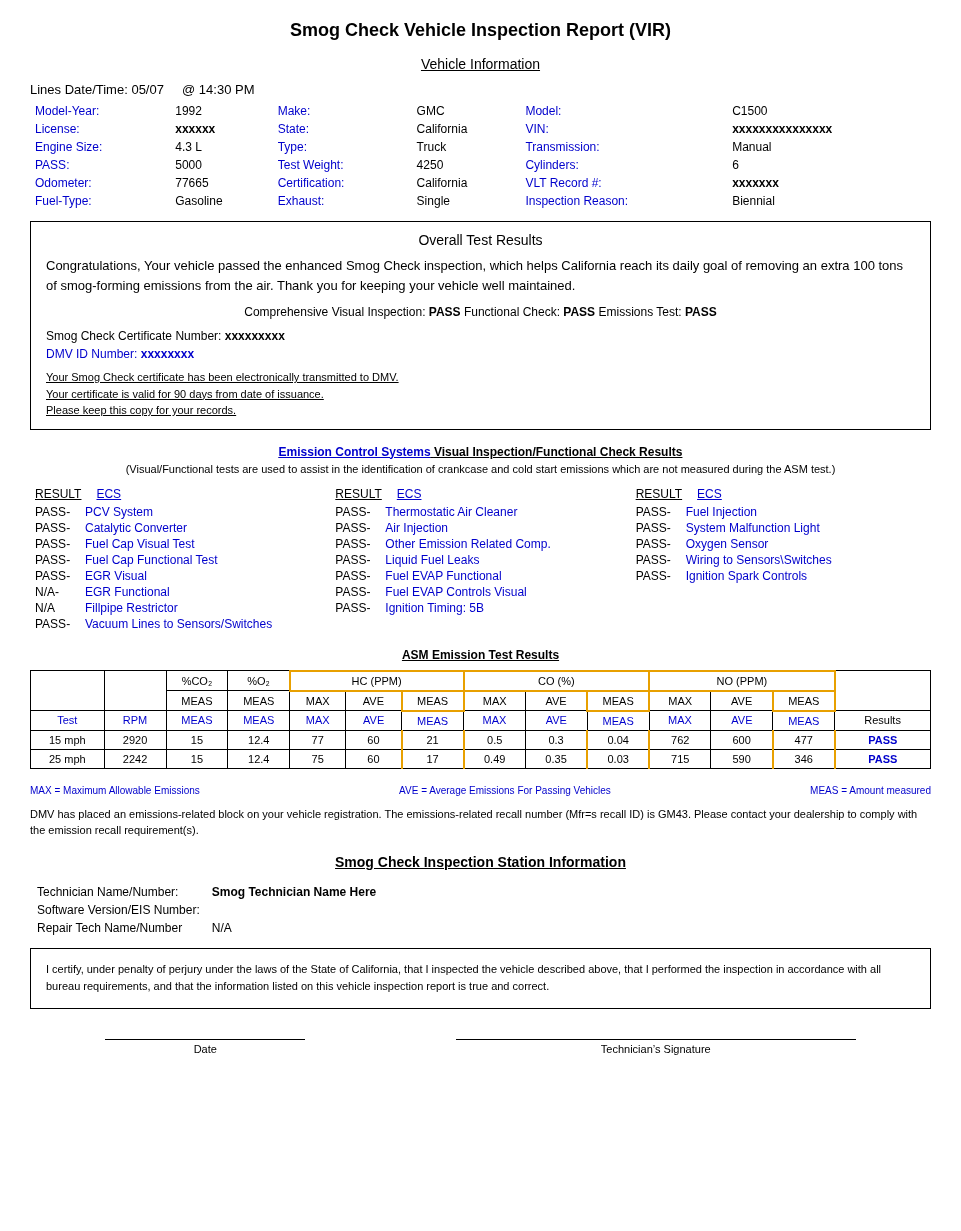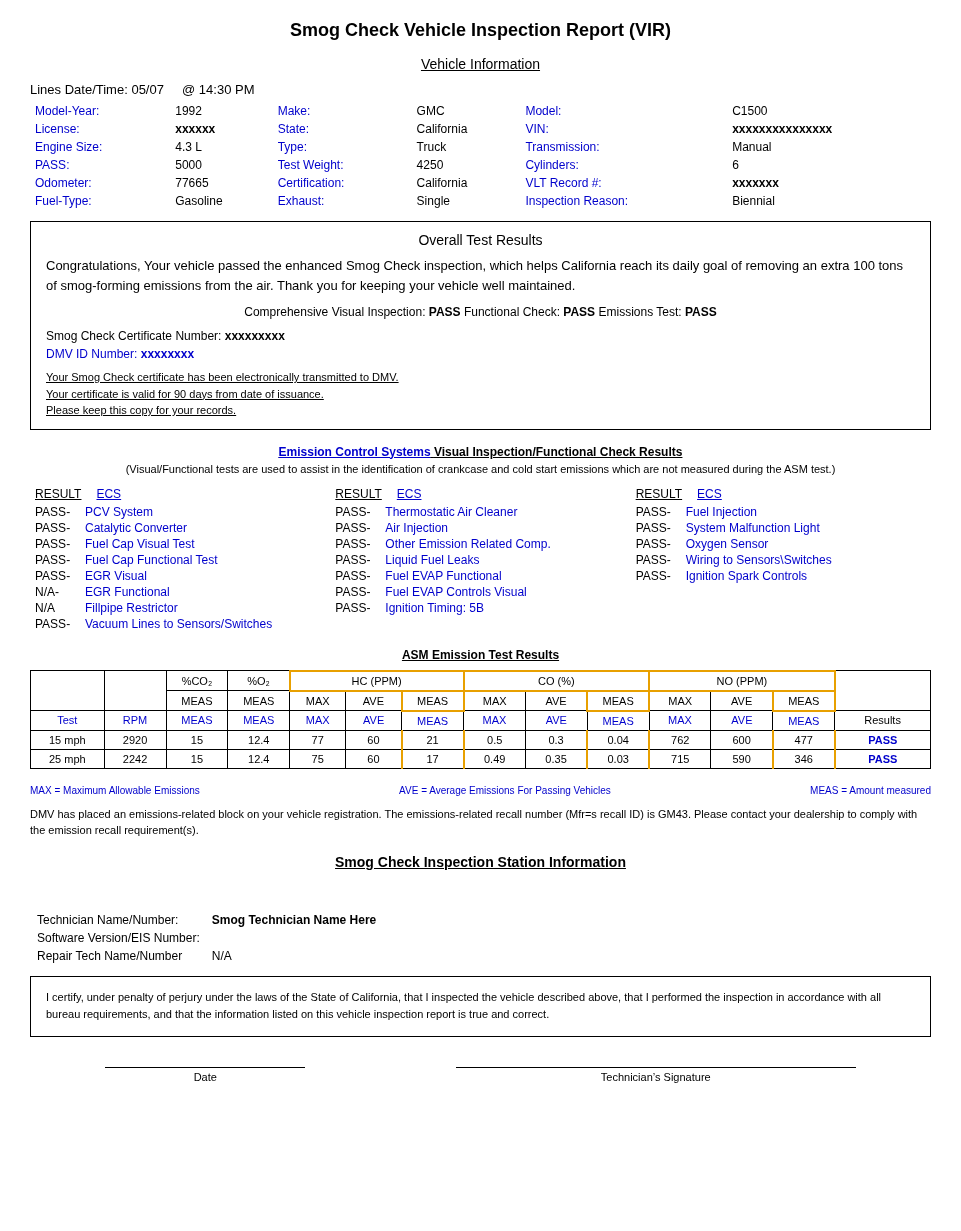--- a/index.html
+++ b/index.html
@@ -141,21 +141,21 @@
       font-weight: bold;
       text-decoration: underline;
       margin-bottom: 12px;
     }
     .station-info-layout {
       display: flex;
       justify-content: space-between;
       margin-bottom: 10px;
     }
     .station-left { font-size: 12px; }
-    .station-right { font-size: 12px; margin-top: 28px; }
+    .station-right { font-size: 12px; }
     .station-right table td { padding: 1px 5px; vertical-align: top; }
     .cert-box {
       border: 1px solid #000;
       padding: 12px 15px;
       font-size: 11px;
       margin-bottom: 20px;
       line-height: 1.6;
     }
     .signature-line {
       display: flex;

